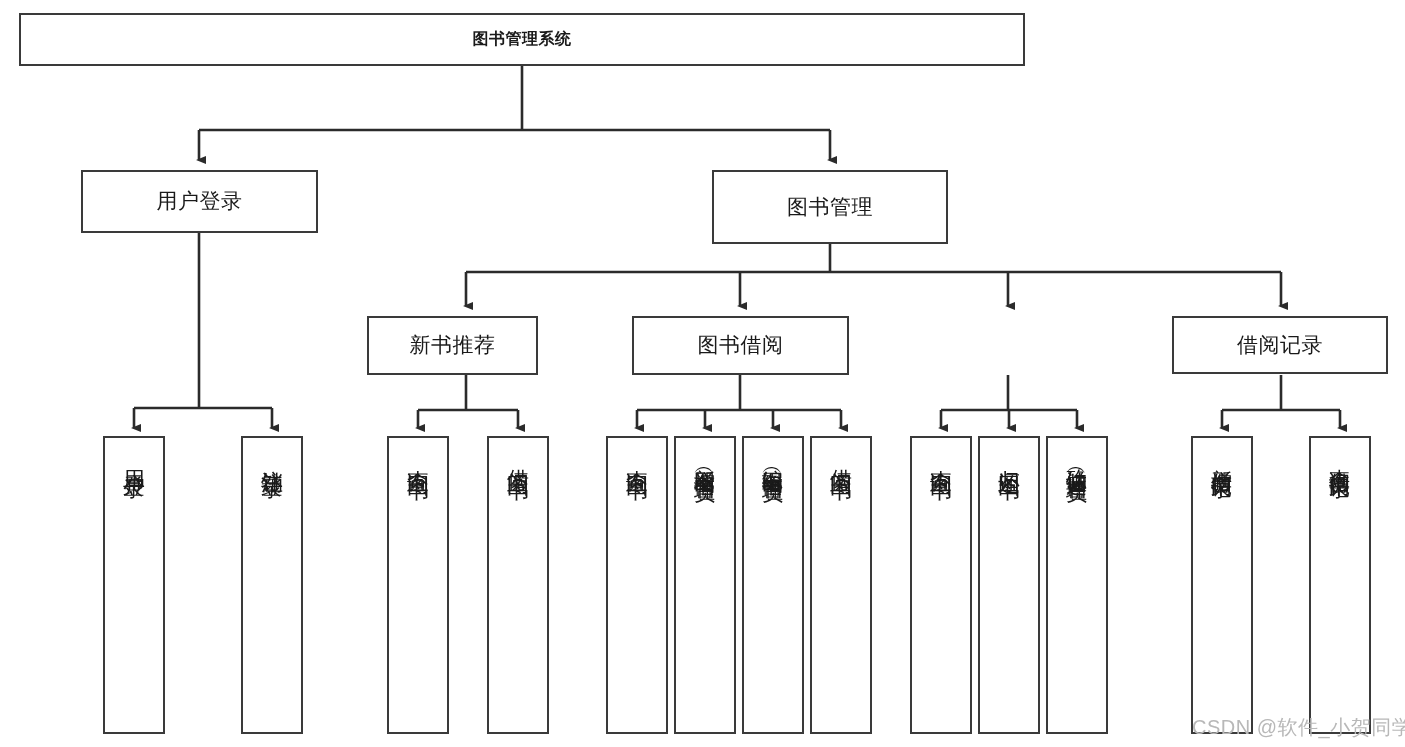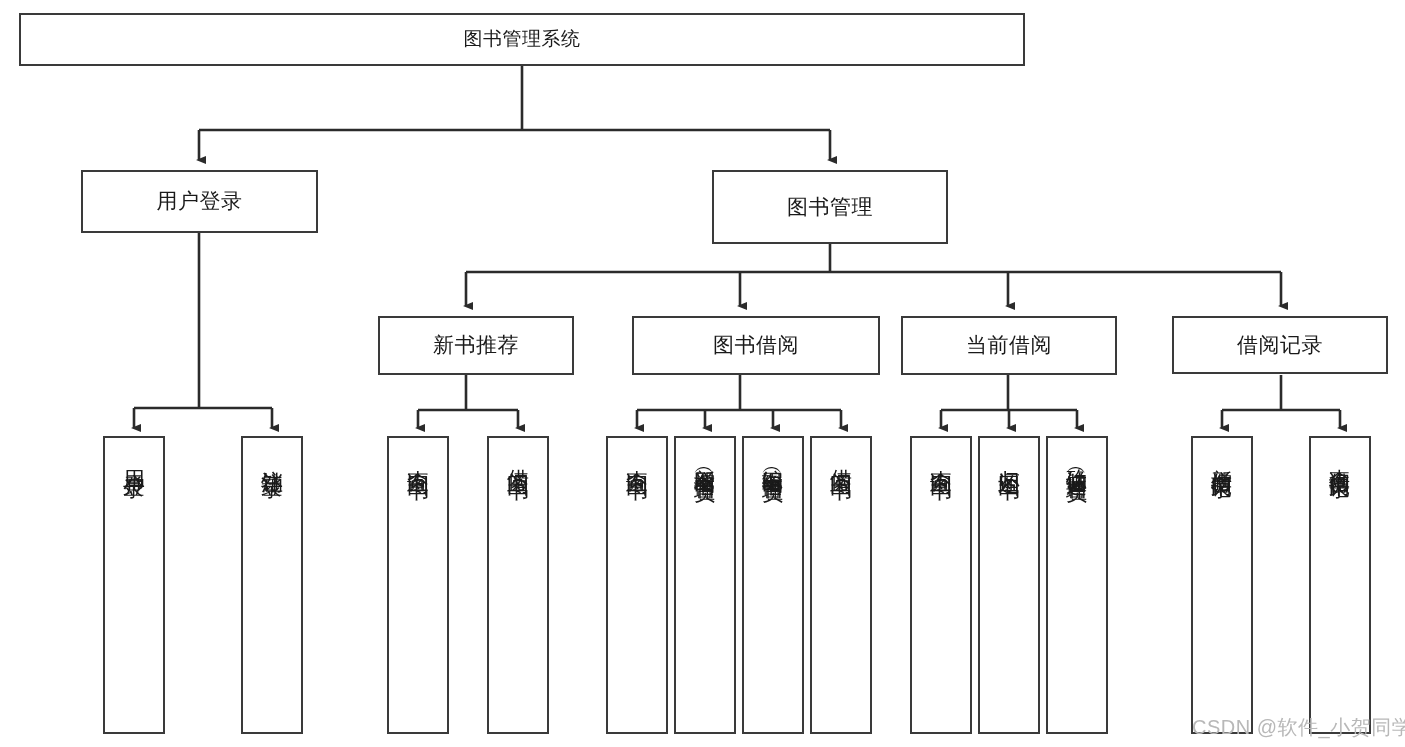--- a/index.html
+++ b/index.html
@@ -38,21 +38,22 @@
   .node .label {
     display: block;
     text-align: center;
     line-height: 1.18;
   }
   .node.horiz .label {
     font-size: 21px;
     letter-spacing: 0.5px;
   }
   .node.root .label {
-    font-size: 19px;
+    font-size: 16px;
+    font-weight: bold;
   }
   .node.vert {
     align-items: flex-start;
     padding-top: 14px;
   }
   .node.vert .label {
     writing-mode: vertical-rl;
     text-orientation: upright;
     font-size: 22px;
     letter-spacing: 3px;
@@ -131,31 +132,28 @@
   </div>
 
   <div class="node horiz" style="left:81px; top:170px; width:237px; height:63px;">
     <span class="label">用户登录</span>
   </div>
 
   <div class="node horiz" style="left:712px; top:170px; width:236px; height:74px;">
     <span class="label">图书管理</span>
   </div>
 
-  <div class="node horiz" style="left:378px; top:316px; width:196px; height:59px;justify-content:center;">
+  <div class="node horiz" style="left:367px; top:316px; width:171px; height:59px;justify-content:center;">
     <span class="label">新书推荐</span>
   </div>
 
-  <div class="node horiz" style="left:632px; top:316px; width:248px; height:59px;">
+  <div class="node horiz" style="left:632px; top:316px; width:217px; height:59px;">
     <span class="label">图书借阅</span>
   </div>
 
-  <div class="node horiz" style="left:901px; top:316px; width:216px; height:59px;">
-    <span class="label">当前借阅</span>
-  </div>
 
   <div class="node horiz" style="left:1172px; top:316px; width:216px; height:58px;">
     <span class="label">借阅记录</span>
   </div>
 
   <div class="node vert" style="left:103px; top:436px; width:62px; height:298px;">
     <span class="label">用户登录</span>
   </div>
 
   <div class="node vert" style="left:241px; top:436px; width:62px; height:298px;">

